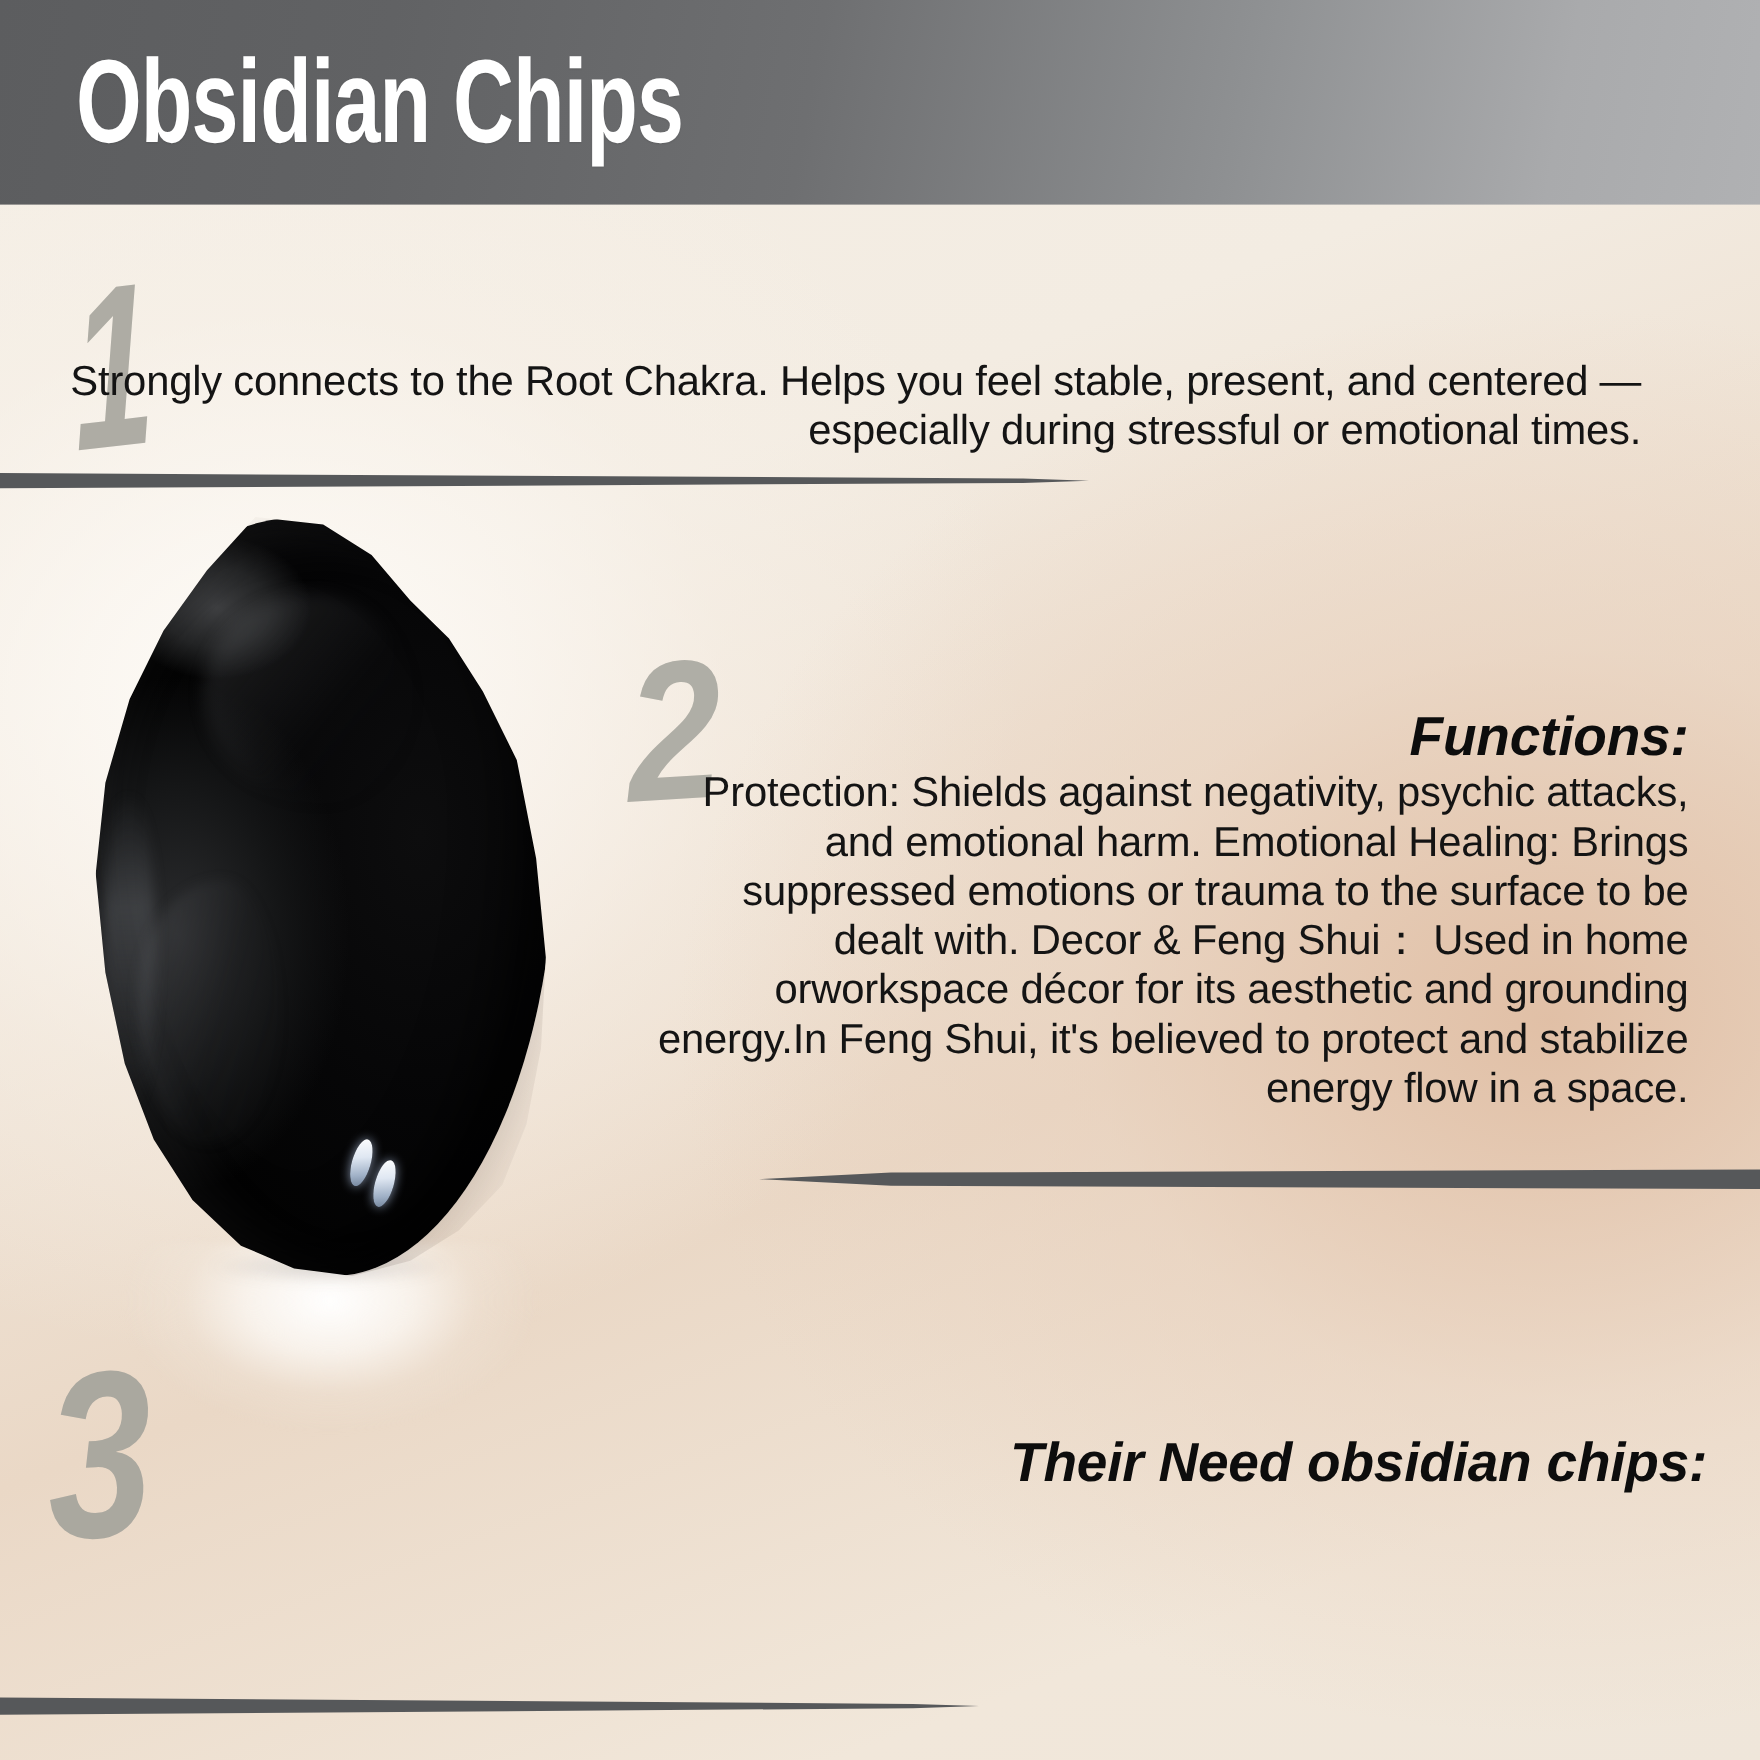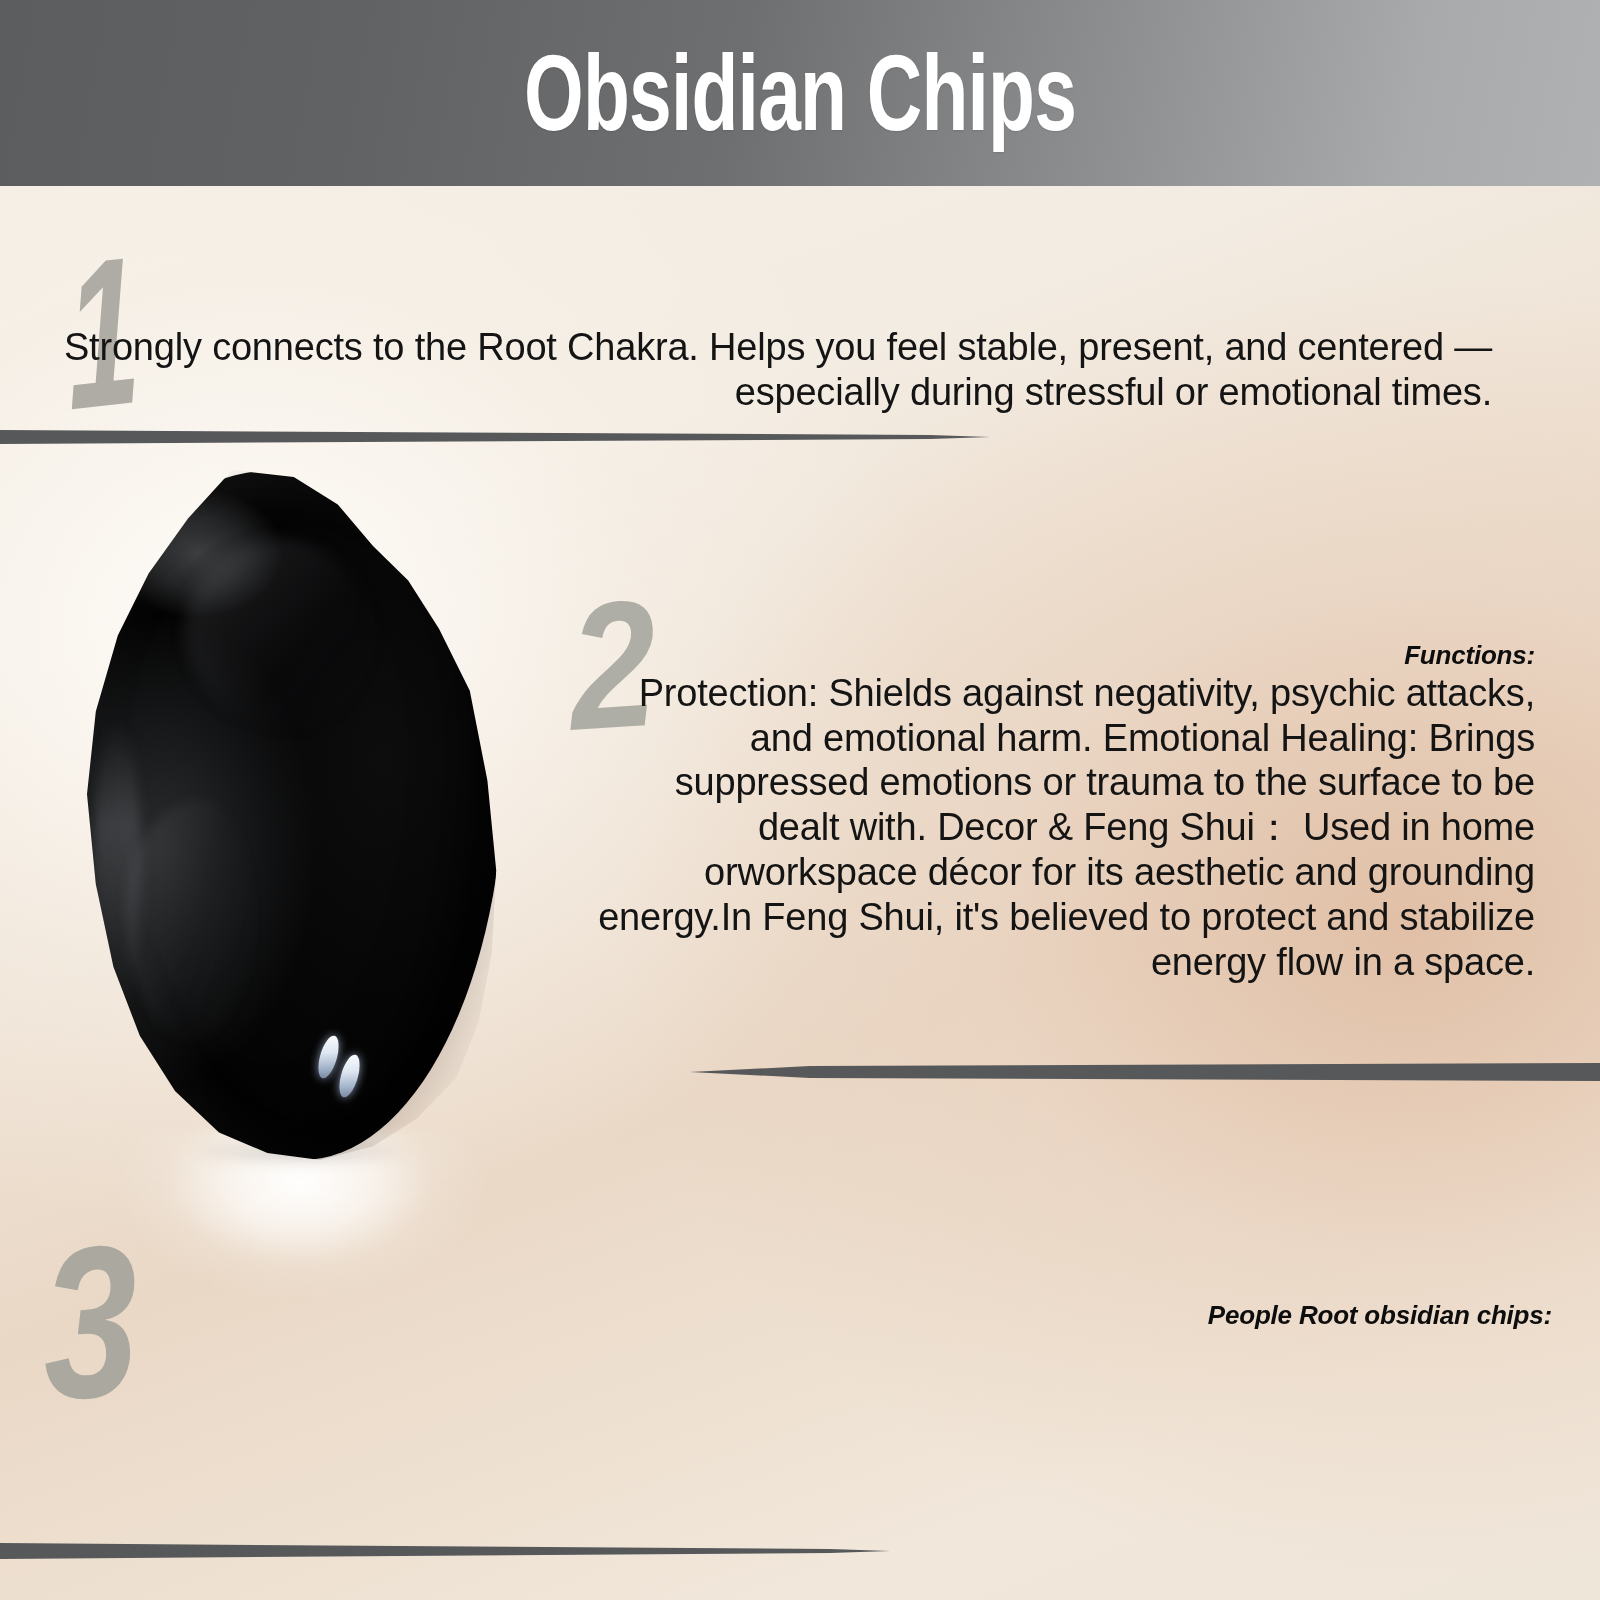--- a/index.html
+++ b/index.html
@@ -18,21 +18,21 @@
       radial-gradient(ellipse 900px 800px at 16% 40%, rgba(255,253,250,0.95) 0%, rgba(248,242,234,0.45) 45%, rgba(243,236,226,0) 75%),
       linear-gradient(160deg, #f5efe6 0%, #f3ece2 30%, #ead8c6 62%, #f1e7da 86%, #efe6da 100%);
     overflow:hidden;
   }
 
   
   .header {
     position:absolute; left:0; top:0;
     width:1600px; height:186px;
     background:linear-gradient(100deg, #5c5d5f 0%, #616264 22%, #6e6f71 46%, #8e9092 70%, #a9aaac 88%, #b0b1b3 100%);
-    display:flex; align-items:center; justify-content:center;
+    display:flex; align-items:center; 
     overflow:hidden;
   }
   .header-title {
     color:#ffffff;
     font-size:96px;
     font-weight:bold;
     letter-spacing:-1px;
     line-height:1;
     transform:scaleX(0.80) scaleY(1.12);
     transform-origin:center;
@@ -159,21 +159,21 @@
 
   .body-text {
     color:#141414;
     font-size:38px;
     line-height:1.18;
     font-weight:400;
     letter-spacing:-0.2px;
   }
   .heading-it {
     color:#0d0d0d;
-    font-size:26px;
+    font-size:50px;
     font-weight:bold;
     font-style:italic;
     line-height:1.18;
     letter-spacing:-0.2px;
   }
 
   .sec1 { left:62px; top:325px; width:1430px; }
   .sec2 { left:585px; top:640px; width:950px; }
   .sec2 .heading-it { margin-left:14px; }
   .sec3 { left:52px; top:1300px; width:1500px; }
@@ -226,16 +226,16 @@
   </div>
 
   <div class="block sec2">
     <div class="heading-it">Functions:</div>
     <div class="body-text">Protection: Shields against negativity, psychic attacks, and emotional harm.
 Emotional Healing: Brings suppressed emotions or trauma to the surface to be dealt with.
 Decor &amp; Feng Shui： Used in home orworkspace décor for its aesthetic and grounding energy.In Feng Shui, it's believed to protect and stabilize energy flow in a space.</div>
   </div>
 
   <div class="block sec3">
-    <div class="heading-it">People Root obsidian chips:</div>
+    <div class="heading-it">Their Need obsidian chips:</div>
   </div>
 
 </div>
 
 </body></html>

